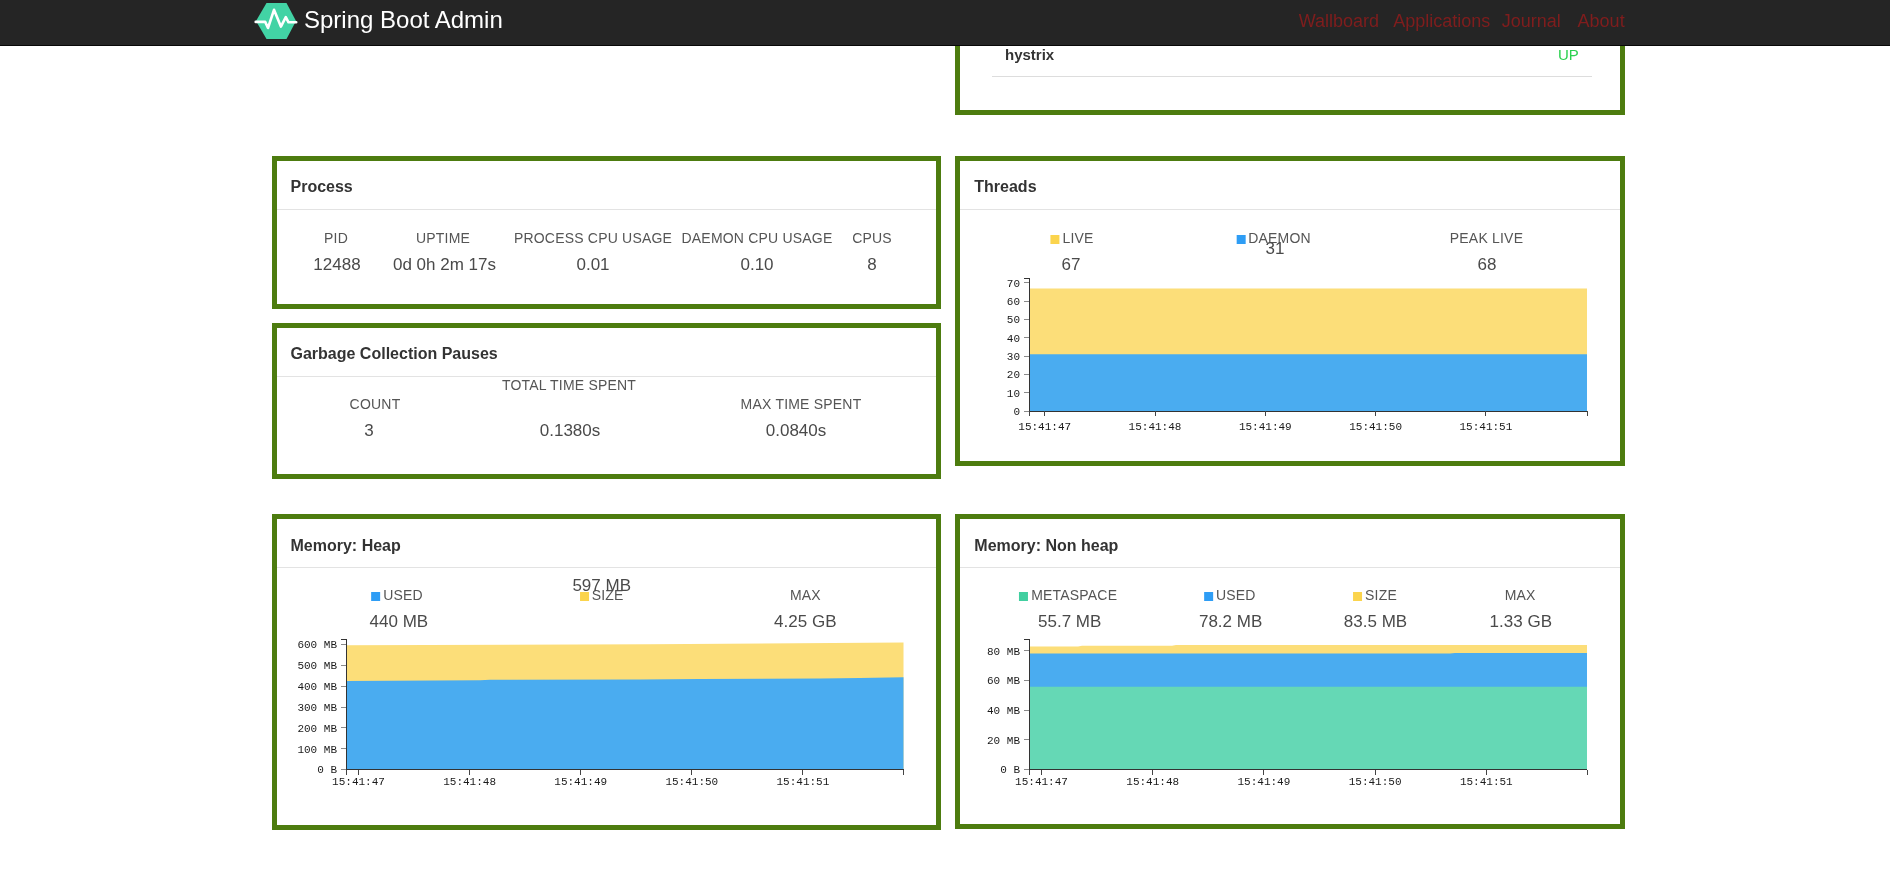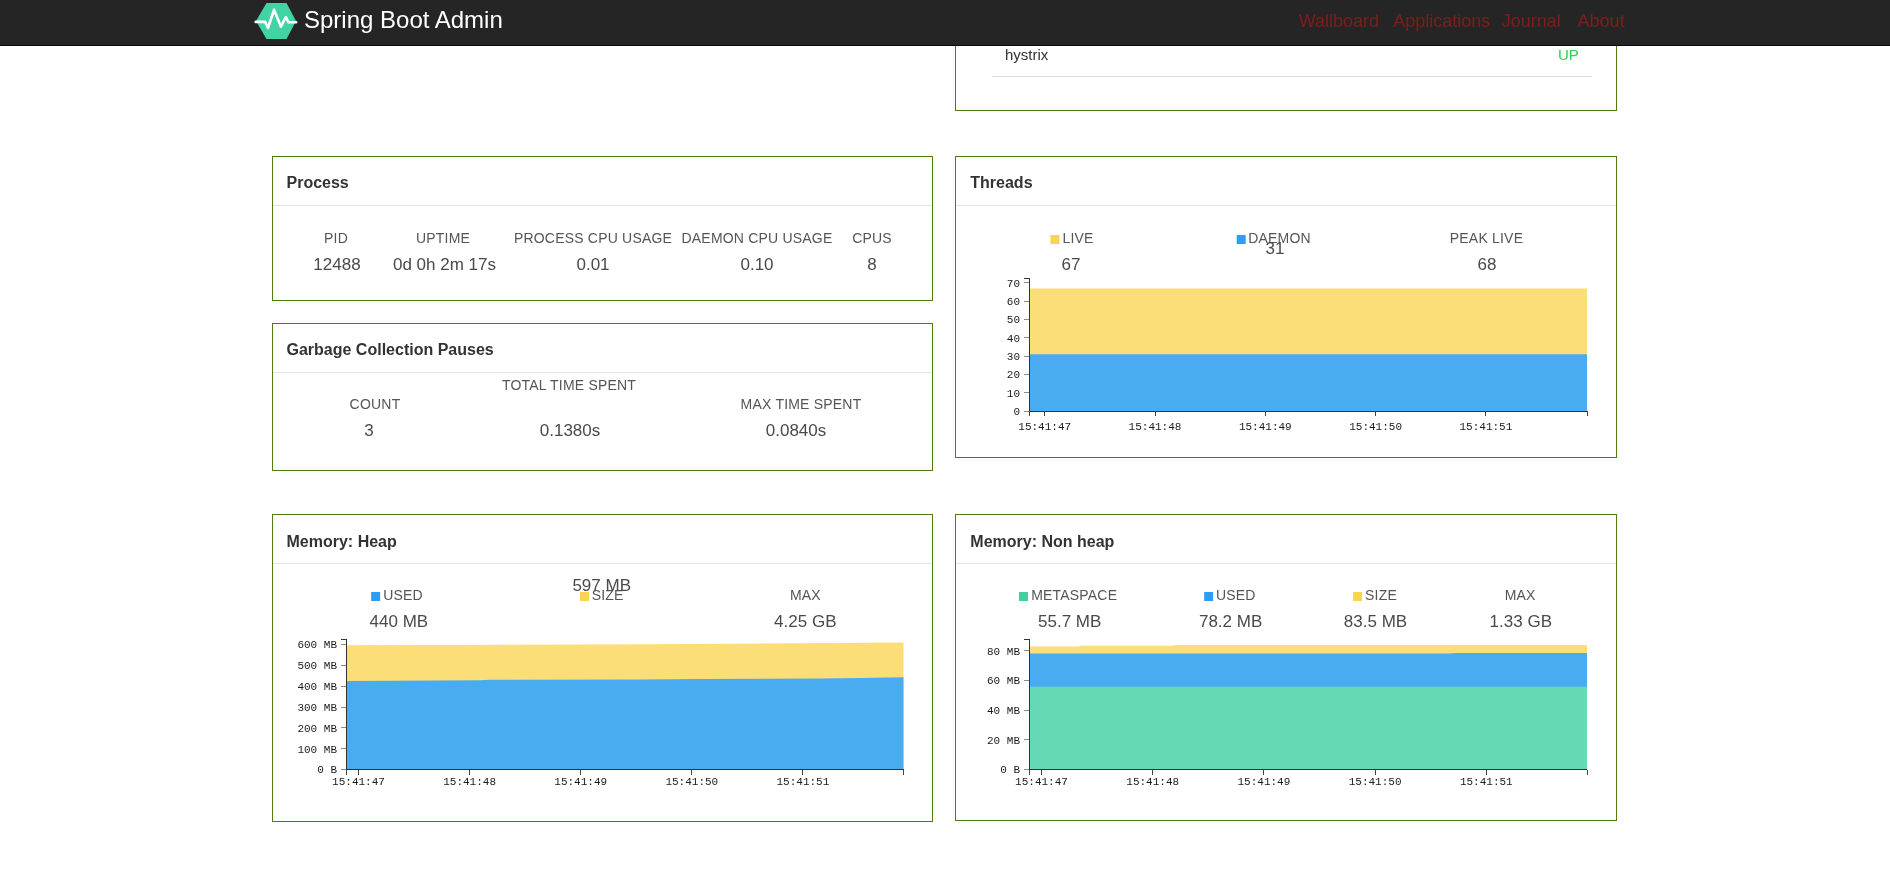--- a/index.html
+++ b/index.html
@@ -1,17 +1,17 @@
 <!DOCTYPE html>
 <html><head><meta charset="utf-8"><title>Spring Boot Admin</title>
 <style>
 *{margin:0;padding:0;box-sizing:content-box}
 html,body{width:1890px;height:892px;overflow:hidden;background:#fff;font-family:"Liberation Sans",sans-serif;position:relative}
 .abs{position:absolute}
-.panel{position:absolute;background:#fff;border:1px solid #4d7c0f}
+.panel{position:absolute;background:#fff;border:5px solid #4d7c0f}
 .phd{height:48px;border-bottom:1px solid #e3e3e3}
 .ptitle{padding:18.3px 0 0 14px;font-size:16px;font-weight:bold;color:#333;line-height:1}
 .lb{position:absolute;transform:translateX(-50%);font-size:14px;letter-spacing:0.2px;color:#555;white-space:nowrap;line-height:1}
 .vl{position:absolute;transform:translateX(-50%);font-size:17px;color:#4a4a4a;white-space:nowrap;line-height:1}
 .sq{display:inline-block;width:9px;height:9px;margin:1px 3px 0 0;vertical-align:-1px}
 .nav a{position:absolute;font-size:18px;color:#7f1d1d;text-decoration:none;line-height:1}
 </style></head><body>
 
 <div class="abs" style="left:0;top:0;width:1890px;height:45px;background:#252525;border-bottom:1px solid #080808"></div>
 <svg class="abs" style="left:254px;top:1px" width="44" height="40" viewBox="0 0 44 40">
@@ -19,21 +19,21 @@
 <polyline points="1.7,20.9 11.2,20.9 14.0,27.0 20.0,8.8 26.9,25.6 31.8,16.2 34.5,21.3 42.2,21.3" fill="none" stroke="#fff" stroke-width="2.6" stroke-linecap="round" stroke-linejoin="round"></polyline>
 </svg>
 <div class="abs" style="left:304px;top:8px;font-size:24px;font-weight:normal;color:#fff;line-height:1">Spring Boot Admin</div>
 <div class="nav">
 <a style="left:1298.7px;top:12.2px" href="#">Wallboard</a>
 <a style="left:1393.3px;top:12.2px" href="#">Applications</a>
 <a style="left:1501.7px;top:12.2px" href="#">Journal</a>
 <a style="left:1577.6px;top:12.2px" href="#">About</a>
 </div>
 <div class="panel" style="left:954.5px;top:46px;width:660.8px;height:63.5px;border-top:none"></div>
-<div class="abs" style="left:1005px;top:46.8px;font-size:15px;font-weight:normal;color:#333;line-height:1">hystrix</div>
+<div class="abs" style="left:1005px;top:46.8px;font-size:15px;font-weight:bold;color:#333;line-height:1">hystrix</div>
 <div class="abs" style="left:1558px;top:46.8px;font-size:15px;font-weight:normal;color:#2bd14f;line-height:1">UP</div>
 <div class="abs" style="left:991.5px;top:76px;width:600px;height:1px;background:#ddd"></div>
 <div class="panel" style="left:271.5px;top:155.5px;width:659px;height:143px">
     <div class="phd">
       <div class="ptitle">Process</div>
     </div>
   </div>
 <div class="panel" style="left:271.5px;top:322.8px;width:659px;height:146.7px">
     <div class="phd">
       <div class="ptitle">Garbage Collection Pauses</div>

